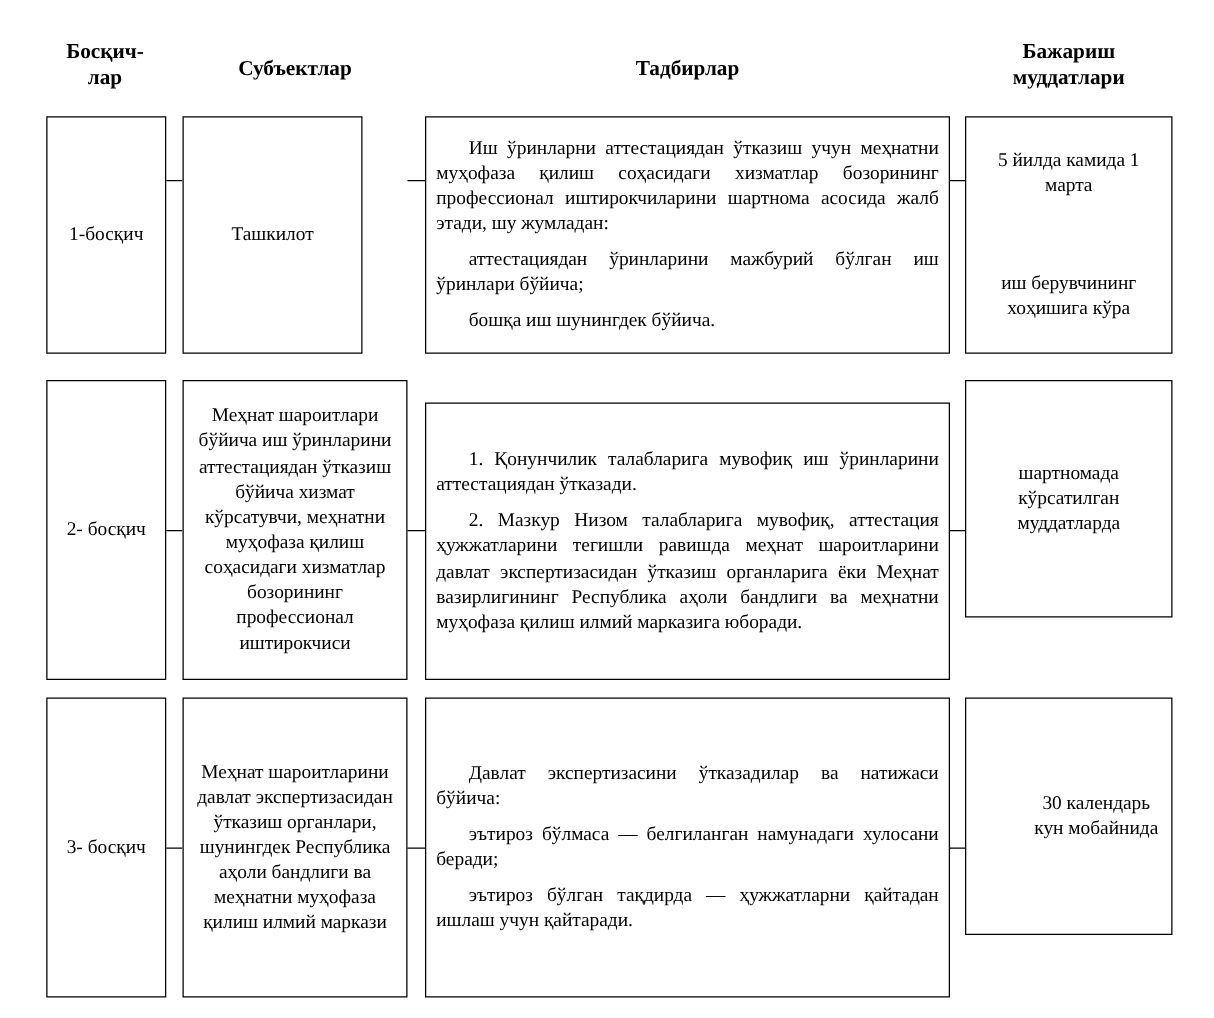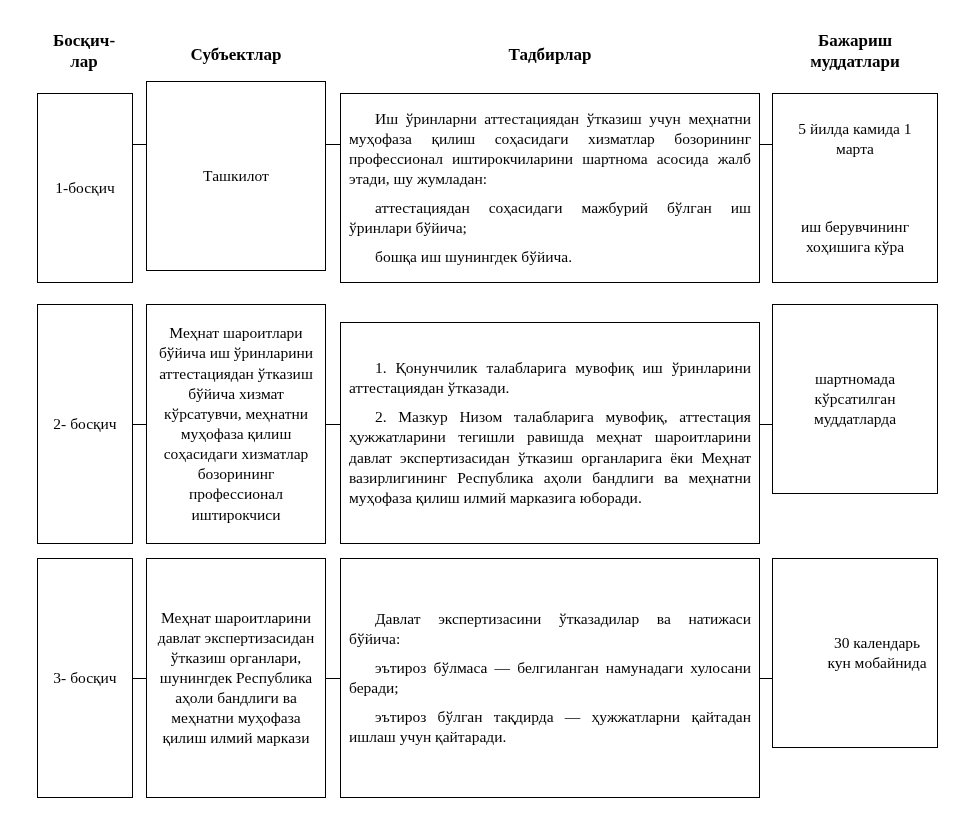--- a/index.html
+++ b/index.html
@@ -68,21 +68,21 @@
 
   
   .conn {
     position: absolute;
     border-top: 1px solid #000000;
     height: 0;
   }
 
   
   .r1-stage { left: 37px;  top: 93px;  width: 96px;  height: 190px; }
-  .r1-subj  { left: 146px; top: 81px;  width: 180px; height: 190px; }
+  .r1-subj  { left: 146px; top: 93px;  width: 144px; height: 190px; }
   .r1-meas  { left: 340px; top: 93px;  width: 420px; height: 190px; }
   .r1-term  { left: 772px; top: 93px;  width: 166px; height: 190px; }
   .r1-c1 { left: 133px; top: 144px; width: 13px; }
   .r1-c2 { left: 326px; top: 144px; width: 14px; }
   .r1-c3 { left: 760px; top: 144px; width: 12px; }
 
   
   .r2-stage { left: 37px;  top: 304px; width: 96px;  height: 240px; }
   .r2-subj  { left: 146px; top: 304px; width: 180px; height: 240px; }
   .r2-meas  { left: 340px; top: 322px; width: 420px; height: 222px; }
@@ -130,21 +130,21 @@
   <div class="box r1-subj">
     <div class="box-inner center">
       <p class="p">Ташкилот</p>
     </div>
   </div>
   <div class="conn r1-c2"></div>
 
   <div class="box r1-meas">
     <div class="box-inner justify">
       <p class="p indent">Иш ўринларни аттестациядан ўтказиш учун меҳнатни муҳофаза қилиш соҳасидаги хизматлар бозорининг профессионал иштирокчиларини шартнома асосида жалб этади, шу жумладан:</p>
-      <p class="p indent">аттестациядан соҳасидаги мажбурий бўлган иш ўринлари бўйича;</p>
+      <p class="p indent">аттестациядан ўринларини мажбурий бўлган иш ўринлари бўйича;</p>
       <p class="p indent gap-top">бошқа иш шунингдек бўйича.</p>
     </div>
   </div>
   <div class="conn r1-c3"></div>
 
   <div class="box r1-term">
     <div class="box-inner center">
       <p class="p">5 йилда камида 1 марта</p>
       <p class="p gap-top">иш берувчининг хоҳишига кўра</p>
     </div>

